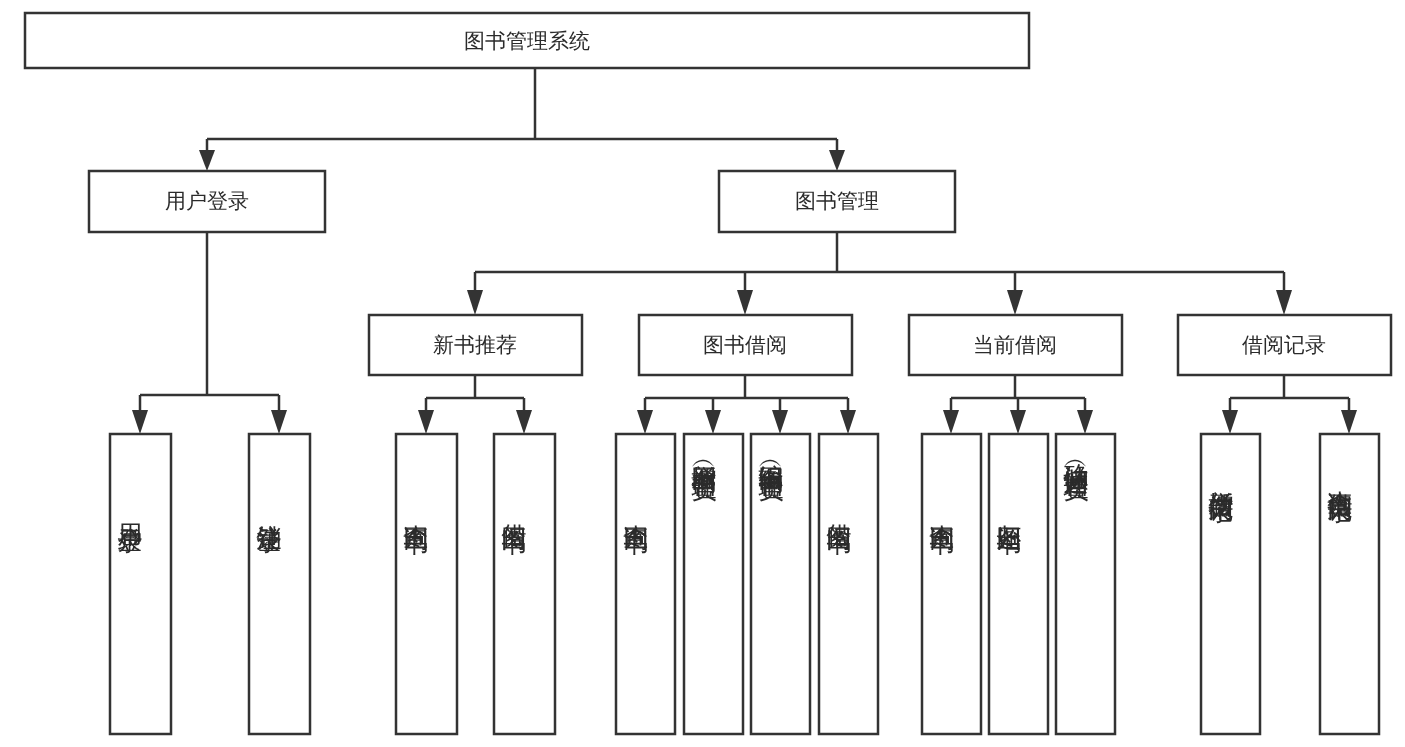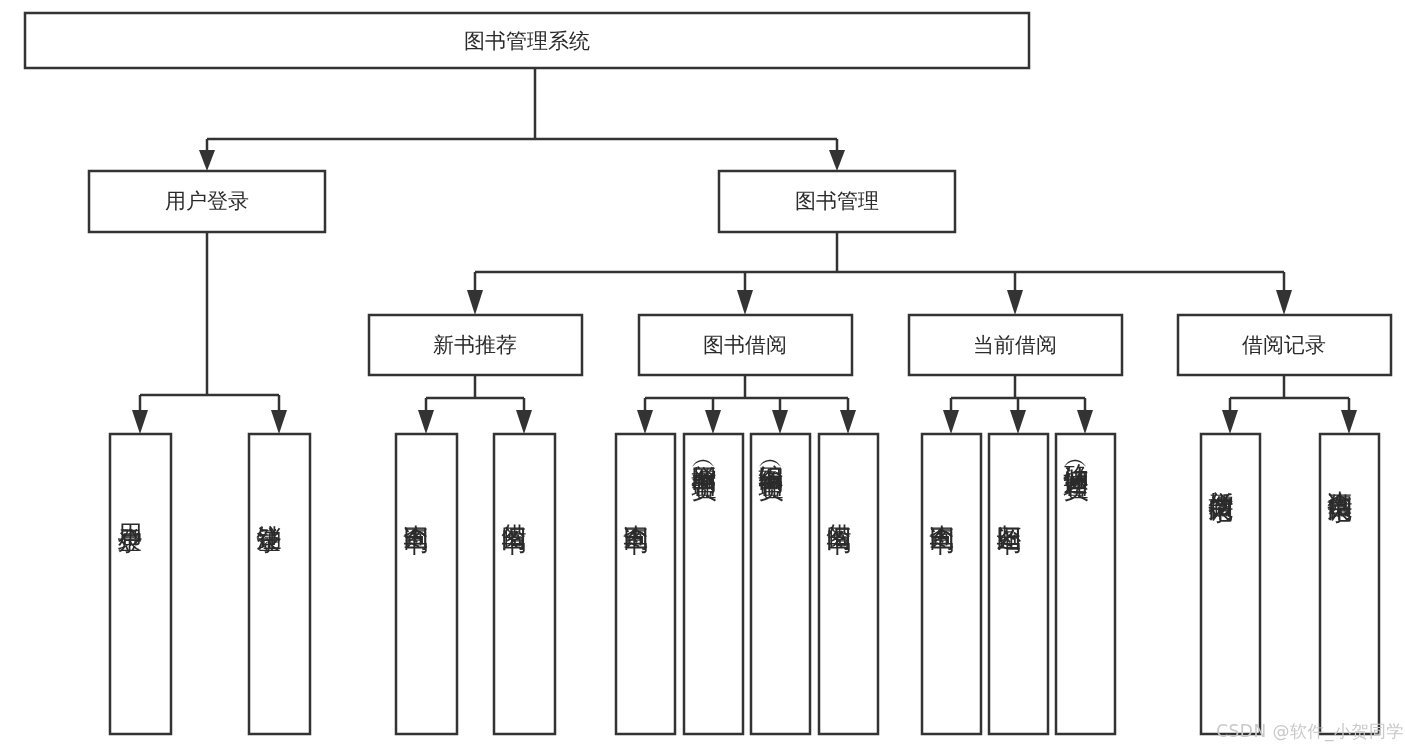--- a/index.html
+++ b/index.html
@@ -198,14 +198,13 @@
   <div class="vert-label" style="left:615px; top:504px; height:210px;">查询图书</div>
   <div class="vert-label" style="left:683px; top:444px; height:285px;">新增图书（管理员）</div>
   <div class="vert-label" style="left:750px; top:444px; height:285px;">编辑图书（管理员）</div>
   <div class="vert-label" style="left:818px; top:504px; height:210px;">借阅图书</div>
   <div class="vert-label" style="left:921px; top:504px; height:210px;">查询图书</div>
   <div class="vert-label" style="left:988px; top:504px; height:210px;">归还图书</div>
   <div class="vert-label" style="left:1055px; top:444px; height:285px;">确认归还（管理员）</div>
   <div class="vert-label" style="left:1200px; top:470px; height:250px;">新增借阅记录</div>
   <div class="vert-label" style="left:1319px; top:470px; height:250px;">查询借阅记录</div>
 
-  <div class="watermark">CSDN @软件_小贺同学</div>
 </div>
 
 </body></html>

